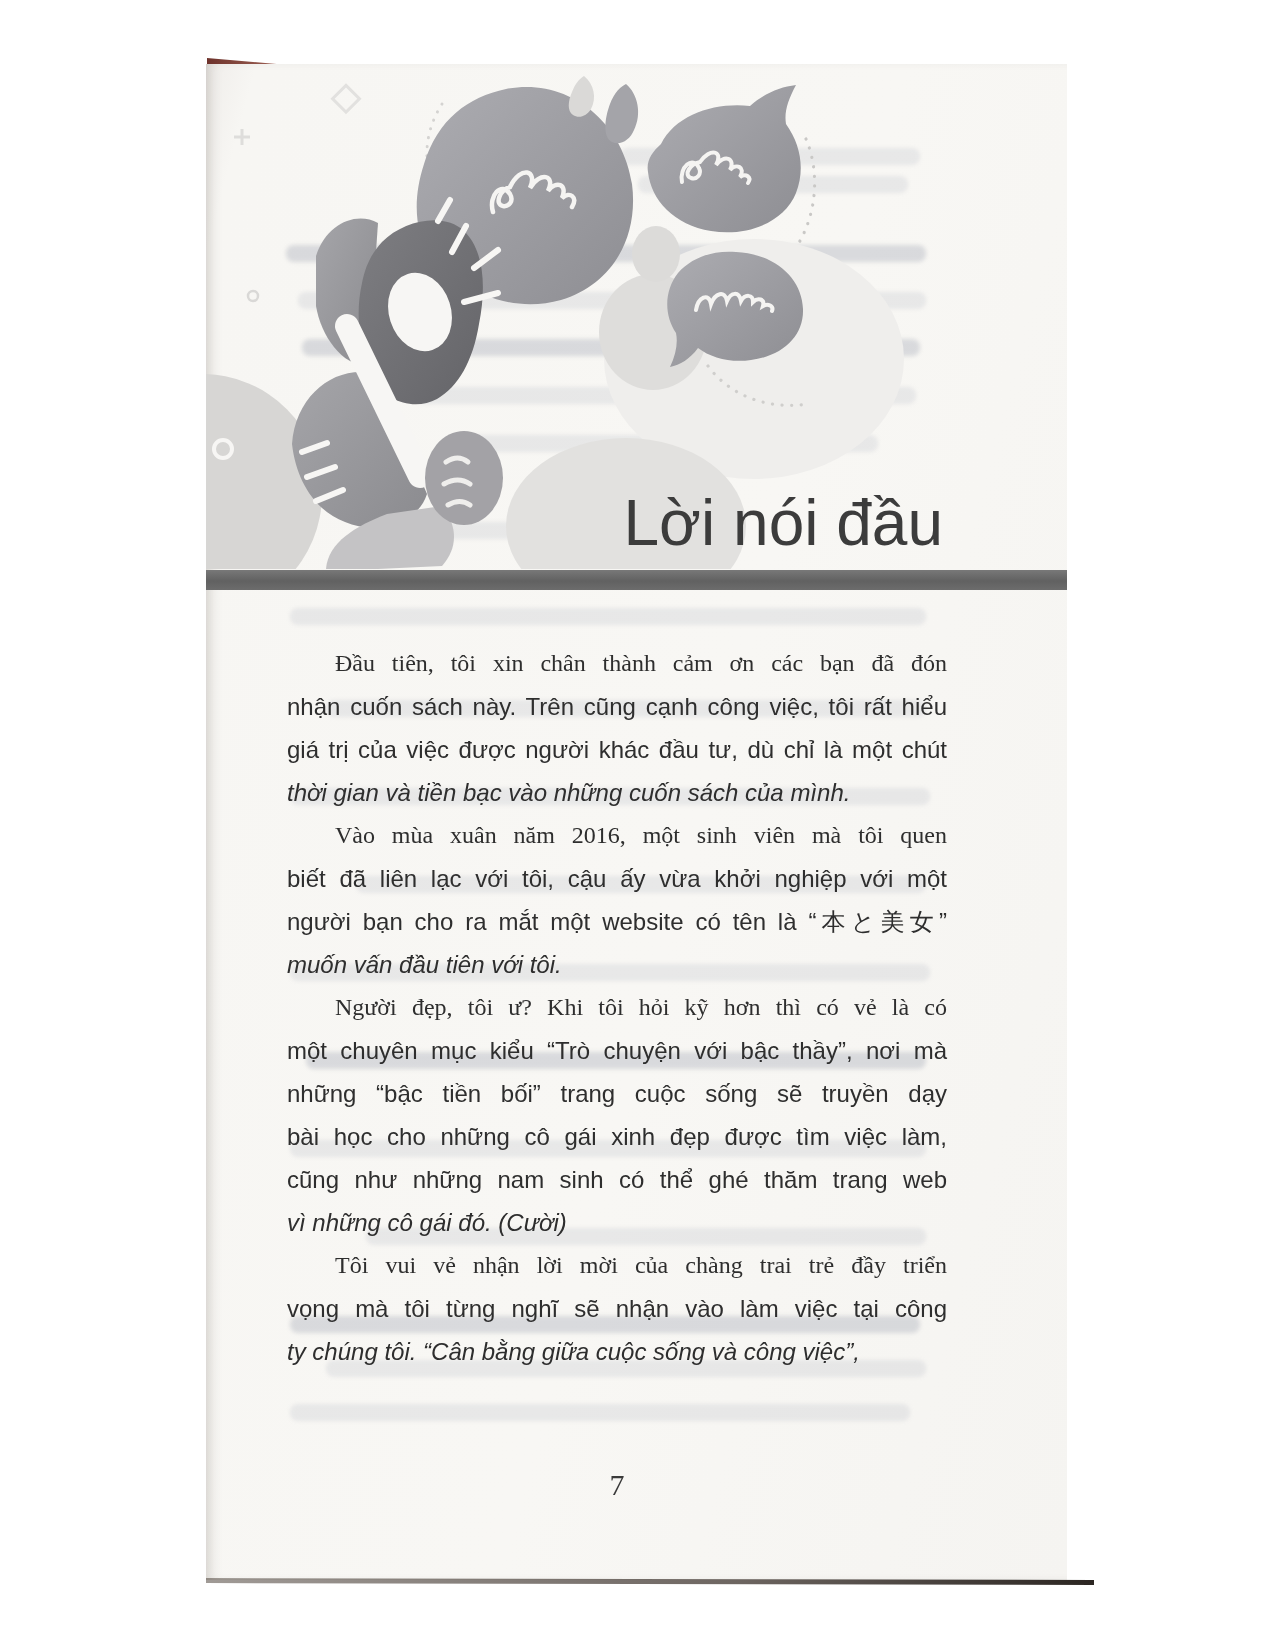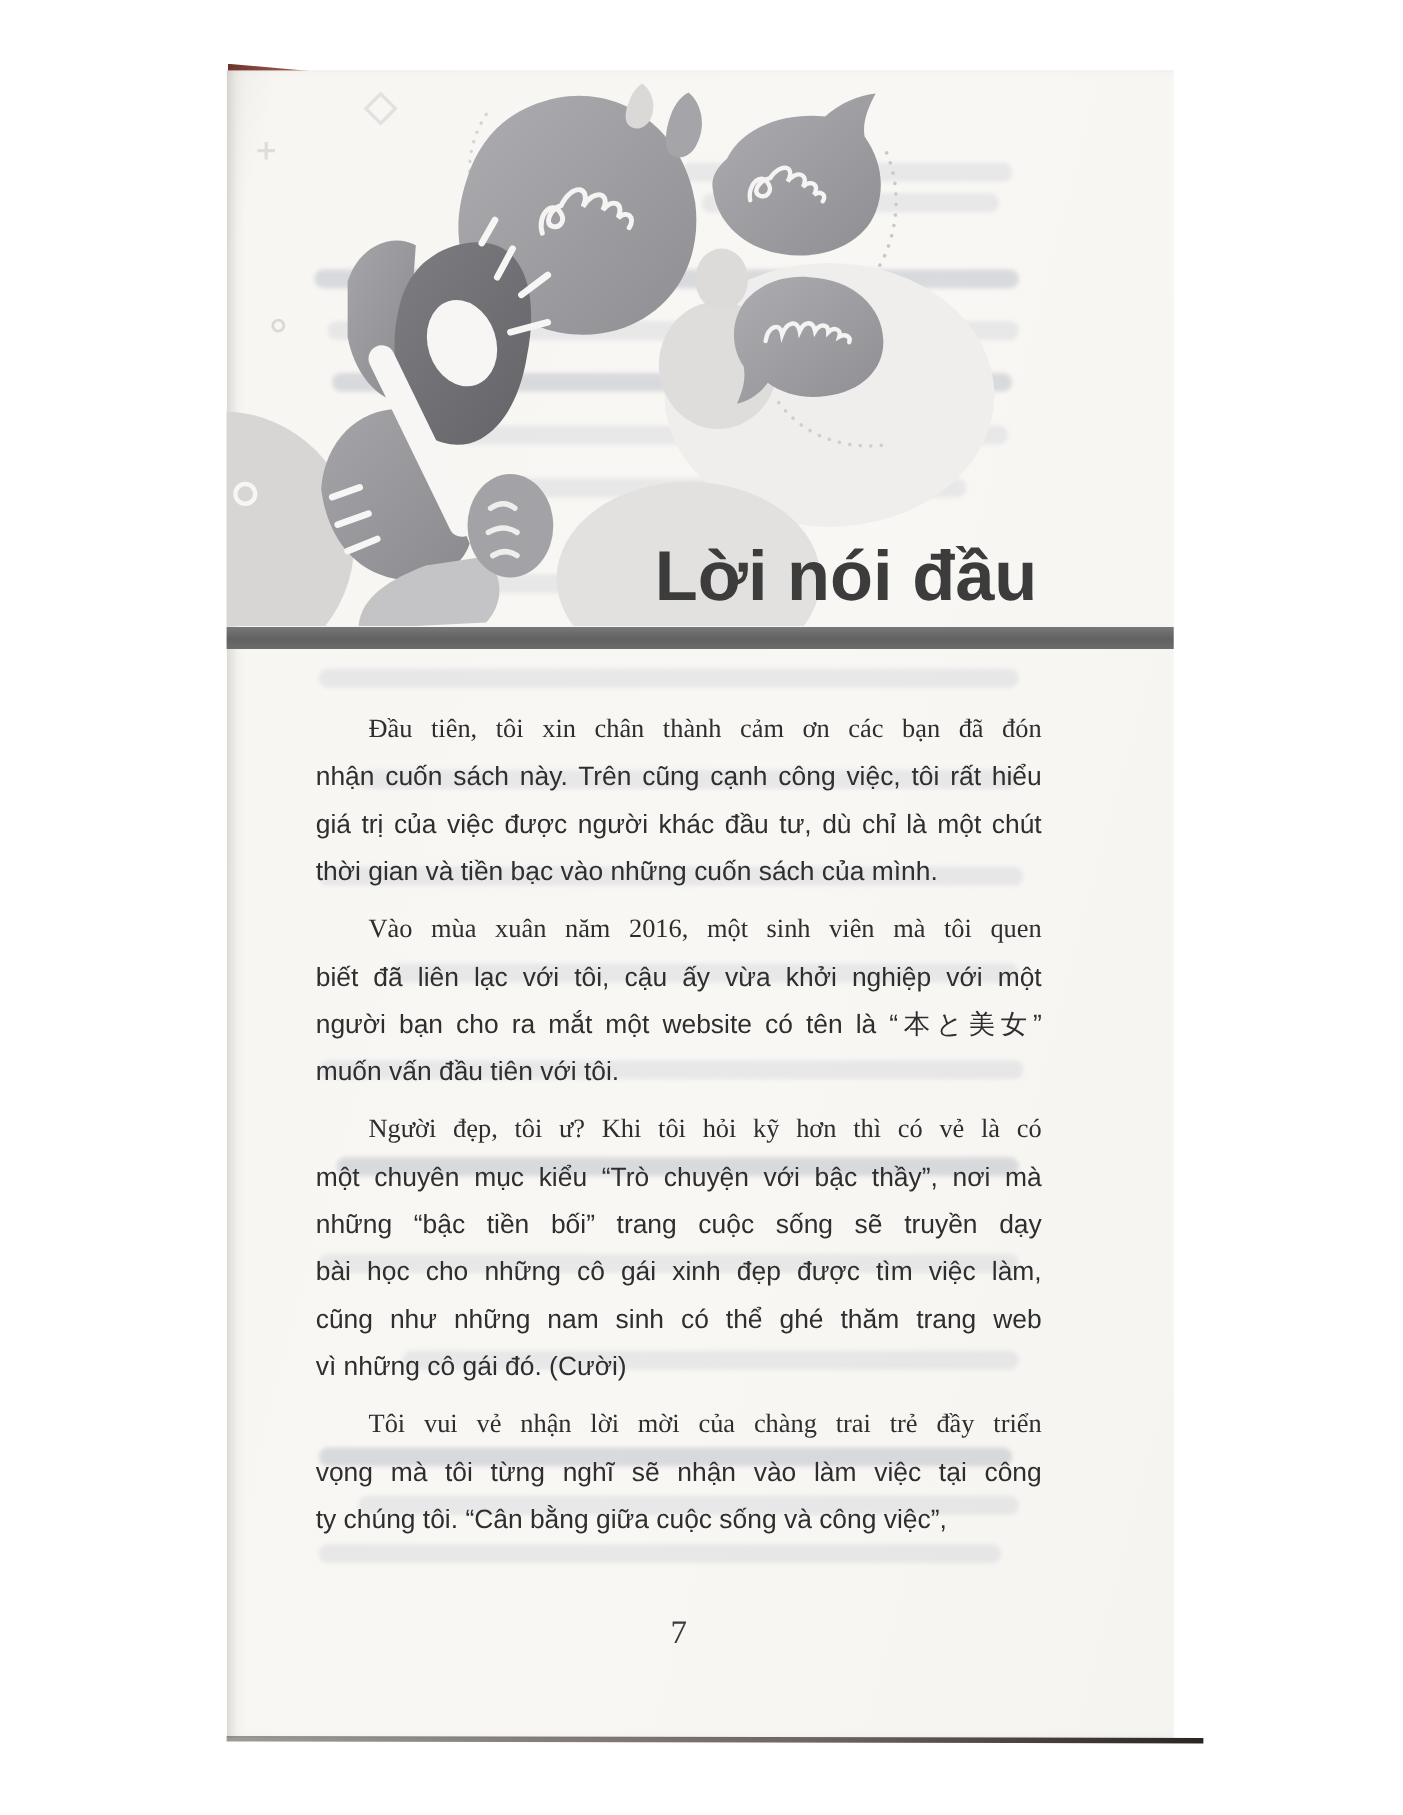--- a/index.html
+++ b/index.html
@@ -20,32 +20,32 @@
     transform:rotate(.12deg);}
 
   
   .bleed{position:absolute;height:17px;border-radius:8px;
     background:rgba(122,132,156,.13);filter:blur(2px);z-index:1;}
   .bleed.bold{background:rgba(96,106,132,.20);}
 
   .illo{position:absolute;left:0;top:0;z-index:2;}
 
   .title{position:absolute;right:124px;top:424px;z-index:3;
-    font-size:64px;line-height:70px;font-weight:700;color:#3c3c3c;
+    font-size:64px;line-height:70px;font-weight:400;color:#3c3c3c;
     letter-spacing:0;white-space:nowrap;}
 
   .rule{position:absolute;left:0;top:506px;width:861px;height:20px;z-index:3;
     background:linear-gradient(to bottom,#787878,#616161 55%,#6c6c6c);}
 
   .bodytext{position:absolute;left:81px;top:578px;width:660px;z-index:3;}
   .ln{height:43px;line-height:43px;font-size:24px;color:#2e2e2e;
       text-align:justify;text-align-last:justify;white-space:normal;overflow:visible;}
   .ln.fi{text-indent:48px;font-family:Liberation Serif, serif;}
-  .ln.la{text-align-last:left;}
-  .para + .para{margin-top:10px;}
+  .ln.la{text-align-last:left;font-style:italic;}
+  .para + .para{}
 
   .pageno{position:absolute;left:81px;top:1404px;width:660px;z-index:3;
     text-align:center;font-size:30px;color:#3a3a3a;font-family:"Liberation Serif","DejaVu Serif",serif;}
 </style>
 </head>
 <body>
 
 <div class="cover-sliver"></div>
 
 <div class="page">

